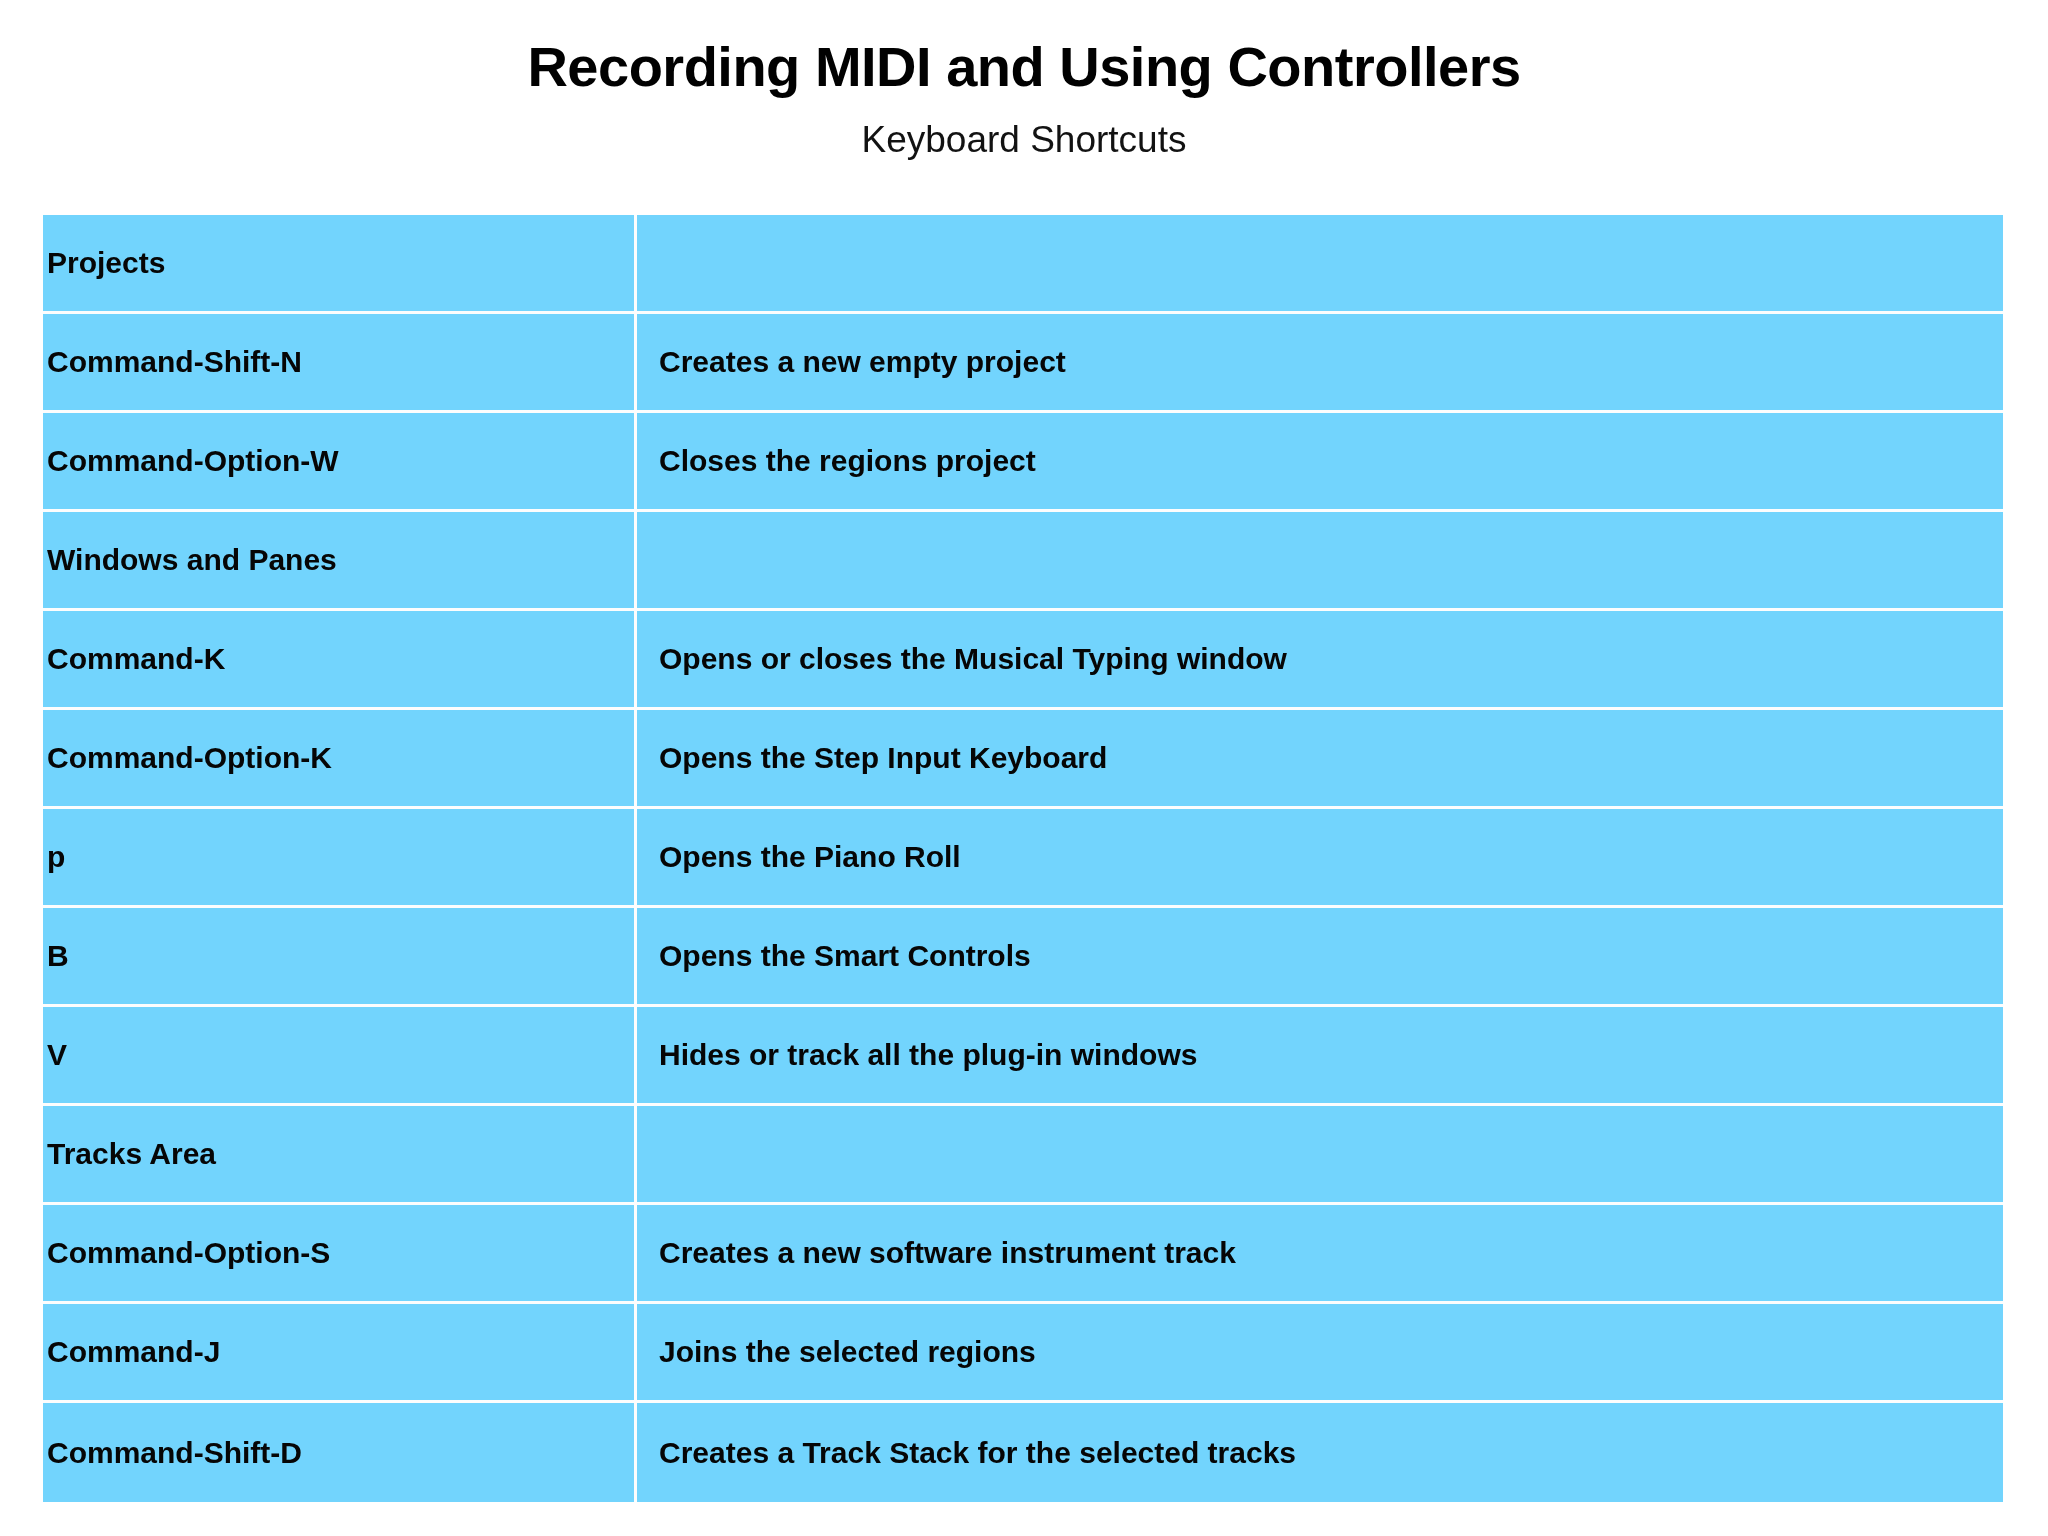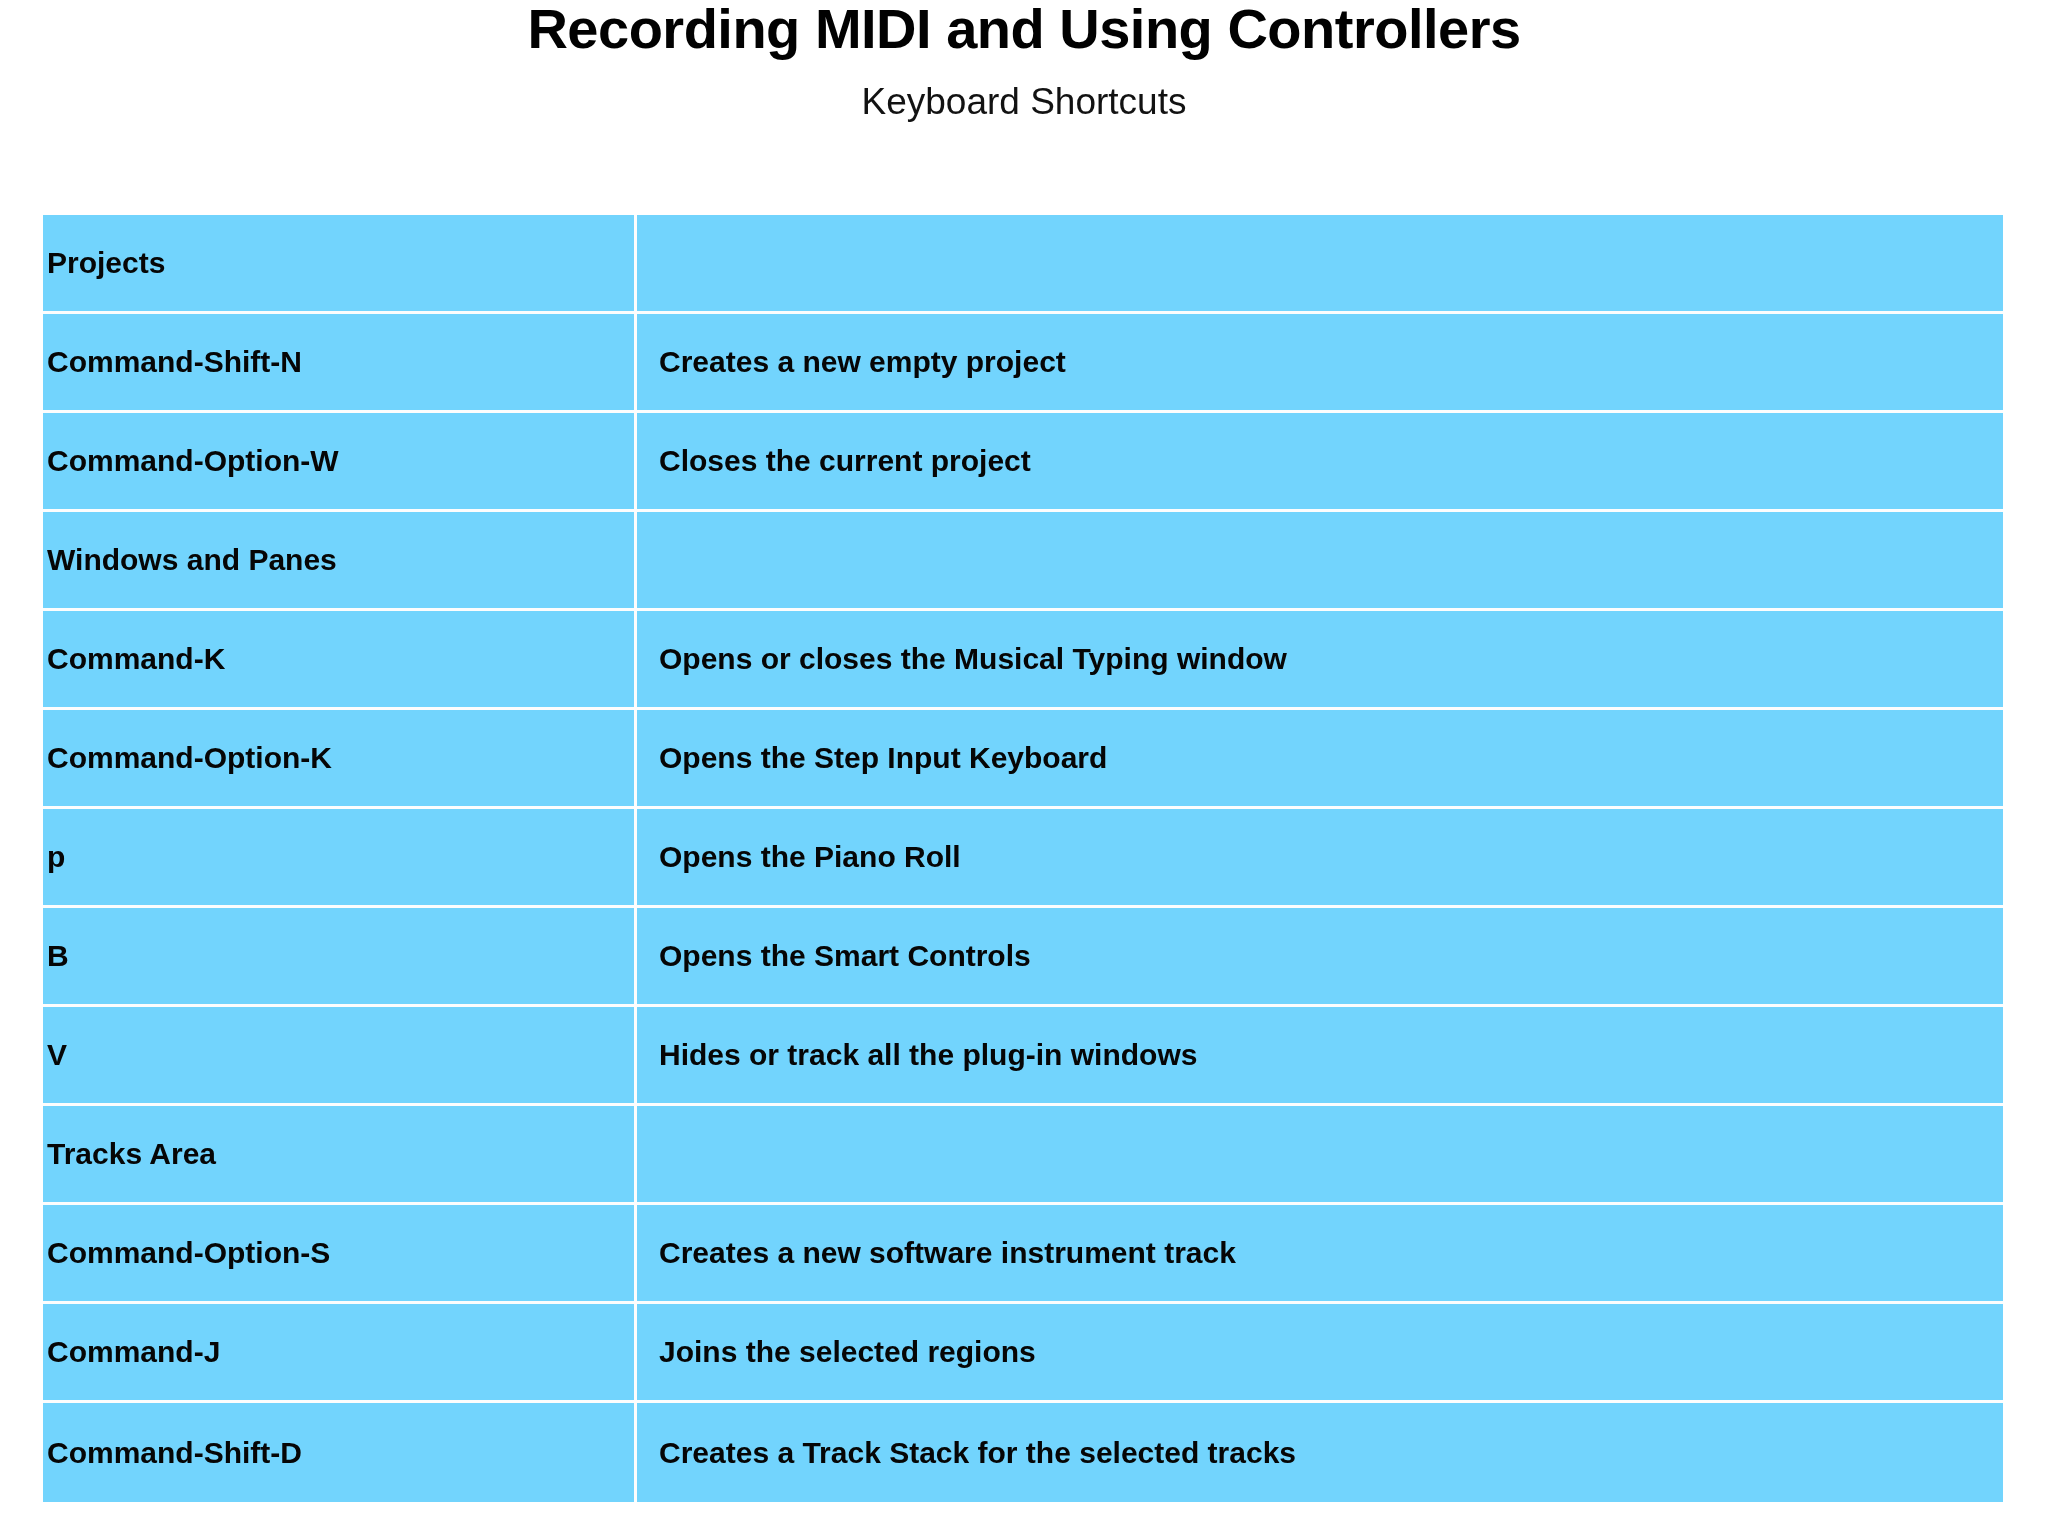--- a/index.html
+++ b/index.html
@@ -11,20 +11,21 @@
     height: 1536px;
     background: #ffffff;
     font-family: "Liberation Sans", "DejaVu Sans", sans-serif;
     overflow: hidden;
     position: relative;
   }
 
   
   #header {
     width: 2048px;
+    padding-top: 38px;
     text-align: center;
     box-sizing: border-box;
   }
   #page-title {
     font-family: "Liberation Sans", "DejaVu Sans", sans-serif;
     font-size: 56px;
     font-weight: 700;
     letter-spacing: -0.5px;
     color: #010101;
     line-height: 1.05;
@@ -101,21 +102,21 @@
   <tr class="section">
         <td class="cell-key">Projects</td>
         <td class="cell-desc"></td>
       </tr>
       <tr class="item">
         <td class="cell-key">Command-Shift-N</td>
         <td class="cell-desc">Creates a new empty project</td>
       </tr>
       <tr class="item">
         <td class="cell-key">Command-Option-W</td>
-        <td class="cell-desc">Closes the current project</td>
+        <td class="cell-desc">Closes the regions project</td>
       </tr>
       <tr class="section">
         <td class="cell-key">Windows and Panes</td>
         <td class="cell-desc"></td>
       </tr>
       <tr class="item">
         <td class="cell-key">Command-K</td>
         <td class="cell-desc">Opens or closes the Musical Typing window</td>
       </tr>
       <tr class="item">

